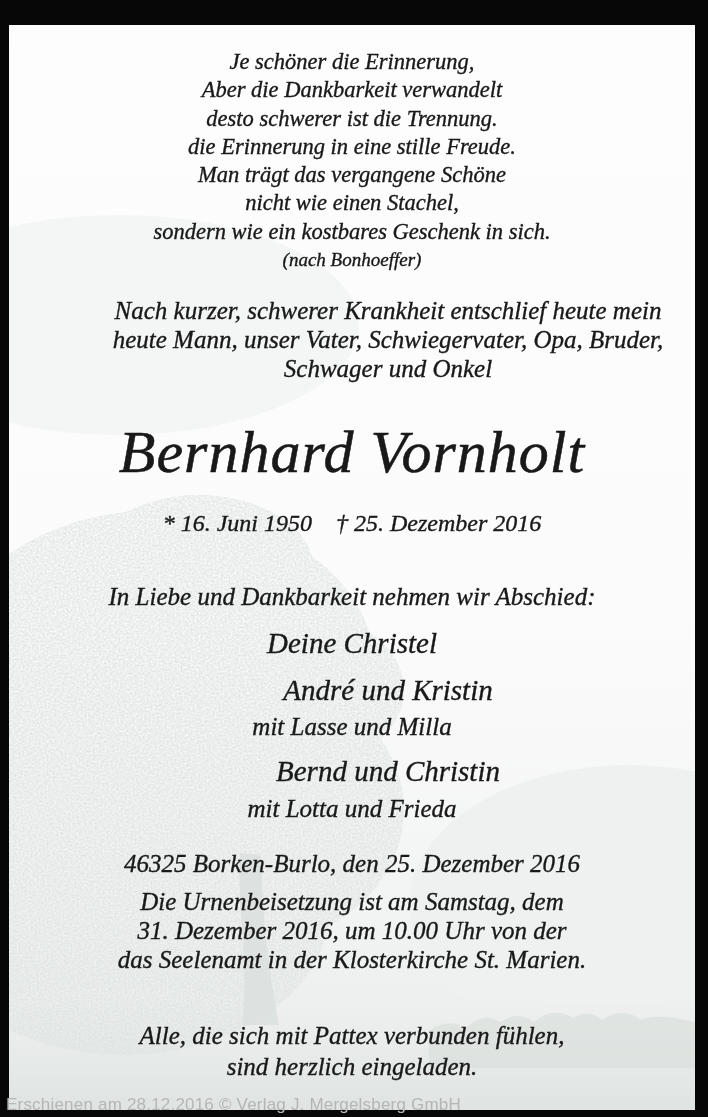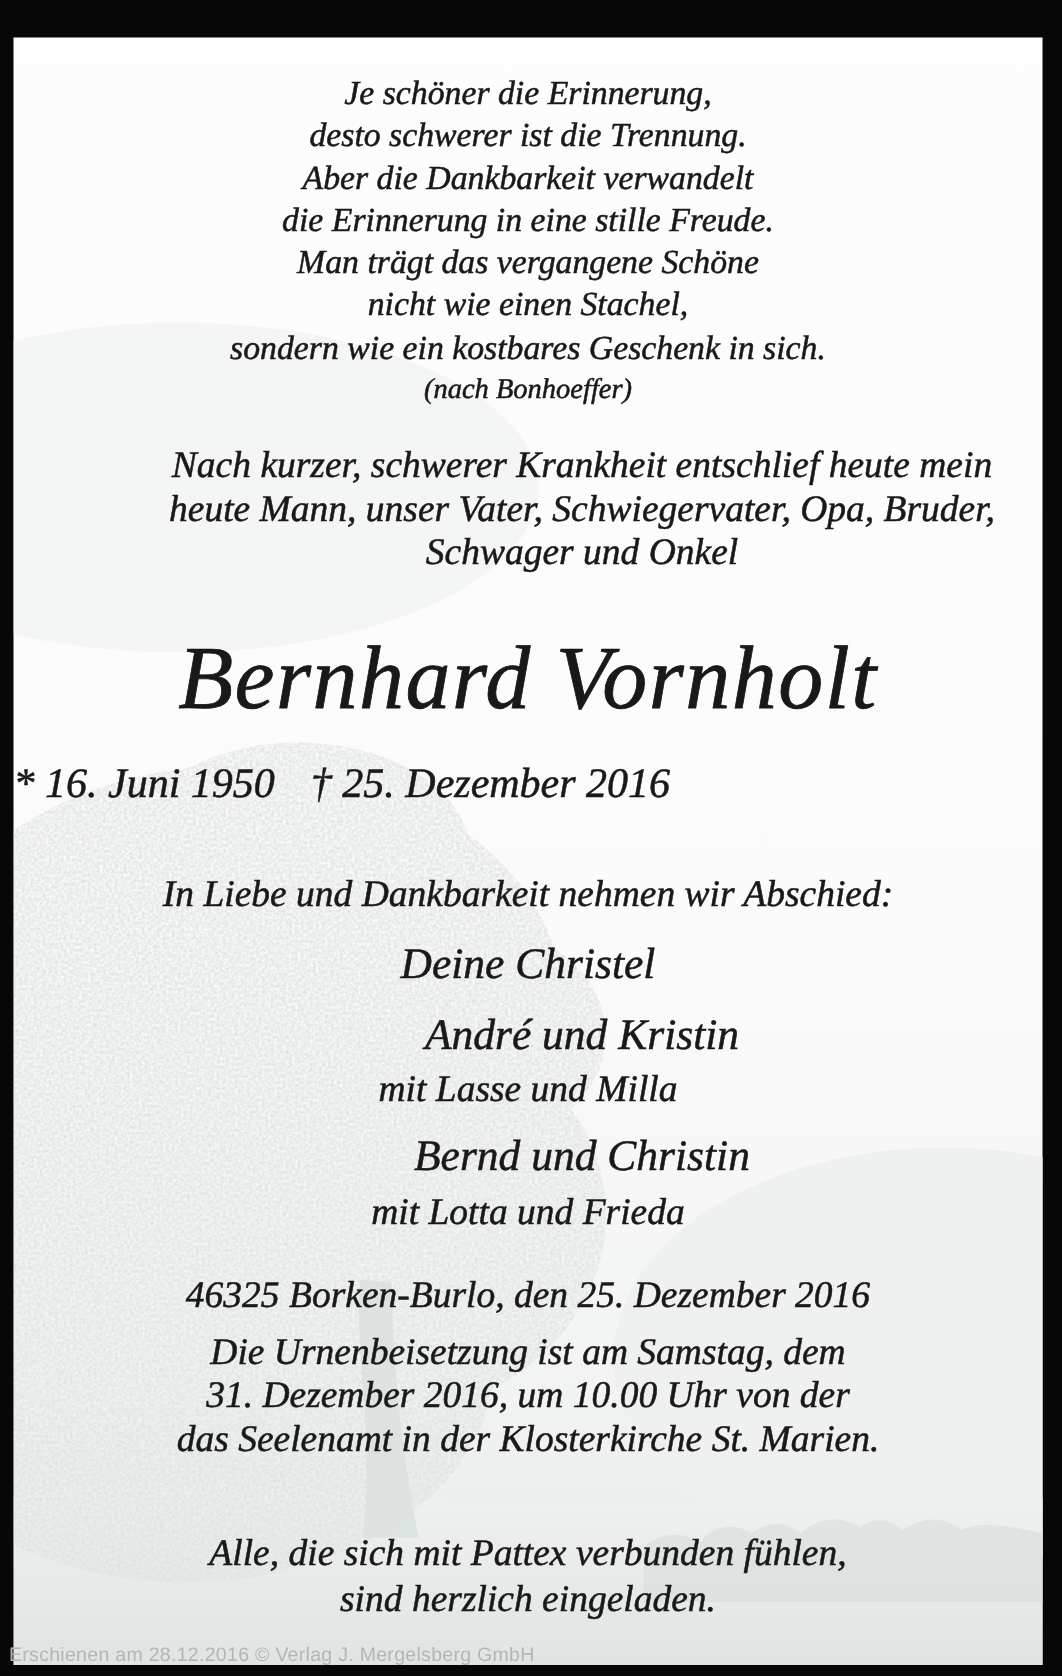--- a/index.html
+++ b/index.html
@@ -30,36 +30,36 @@
     text-align: center;
     color: #191919;
     font-style: italic;
     -webkit-text-stroke: 0.35px #191919;
   }
   .quote        { top: 23px;  font-size: 22.5px; line-height: 28.3px; }
   .quote-attr   { font-size: 19px; line-height: 25px; margin-top: 1px; }
   .intro        { top: 271px; font-size: 25px; line-height: 29px; padding-left: 36px; }
   .name         { top: 394px; font-size: 60px; line-height: 66px; font-weight: 400;
                   letter-spacing: 1px; margin: 0; -webkit-text-stroke: 0.5px #151515; }
-  .dates        { top: 483px; font-size: 28px; line-height: 30px;
-                  display: flex; gap: 24px; }
+  .dates        { top: 483px; font-size: 24px; line-height: 30px;
+                  display: flex; justify-content: center; gap: 24px; }
   .farewell     { top: 557px; font-size: 25px; line-height: 30px; }
   .mourner-0    { top: 601px; font-size: 29px; line-height: 34px; }
   .mourner-1    { top: 648px; font-size: 29px; line-height: 34px; padding-left: 36px; }
   .mourner-1sub { top: 687px; font-size: 25px; line-height: 29px; }
   .mourner-2    { top: 729px; font-size: 29px; line-height: 34px; padding-left: 36px; }
   .mourner-2sub { top: 769px; font-size: 25px; line-height: 29px; }
   .placedate    { top: 824px; font-size: 25px; line-height: 30px; }
   .burial       { top: 862px; font-size: 25px; line-height: 29px; }
   .invitation   { top: 995px; font-size: 25px; line-height: 31px; }
   .footer {
     position: absolute;
     left: 6px; top: 1095px;
     font-family: "Liberation Sans", sans-serif;
-    font-size: 13px;
+    font-size: 17px;
     color: #b5b5b5;
     letter-spacing: 0.2px;
   }
 </style>
 </head>
 <body>
 
 <div class="card">
 
   <svg class="watermark" width="690" height="1085" viewBox="0 0 690 1085" preserveAspectRatio="none" xmlns="http://www.w3.org/2000/svg" aria-hidden="true">
@@ -90,22 +90,22 @@
       <ellipse cx="190" cy="545" rx="115" ry="75"></ellipse>
       <ellipse cx="300" cy="665" rx="95" ry="75"></ellipse>
       <ellipse cx="55" cy="580" rx="90" ry="65"></ellipse>
     </g>
 
     <path d="M233,1000 C241,930 227,880 231,828 L252,830 C253,890 259,942 270,1000 Z" fill="#dce1df" opacity="0.9"></path>
   </svg>
 
   <div class="tblock quote">
     <div>Je schöner die Erinnerung,</div>
+    <div>Aber die Dankbarkeit verwandelt</div>
     <div>desto schwerer ist die Trennung.</div>
-    <div>Aber die Dankbarkeit verwandelt</div>
     <div>die Erinnerung in eine stille Freude.</div>
     <div>Man trägt das vergangene Schöne</div>
     <div>nicht wie einen Stachel,</div>
     <div>sondern wie ein kostbares Geschenk in sich.</div>
     <div class="quote-attr">(nach Bonhoeffer)</div>
   </div>
 
   <div class="tblock intro">
     <div>Nach kurzer, schwerer Krankheit entschlief heute mein</div>
     <div>heute Mann, unser Vater, Schwiegervater, Opa, Bruder,</div>

